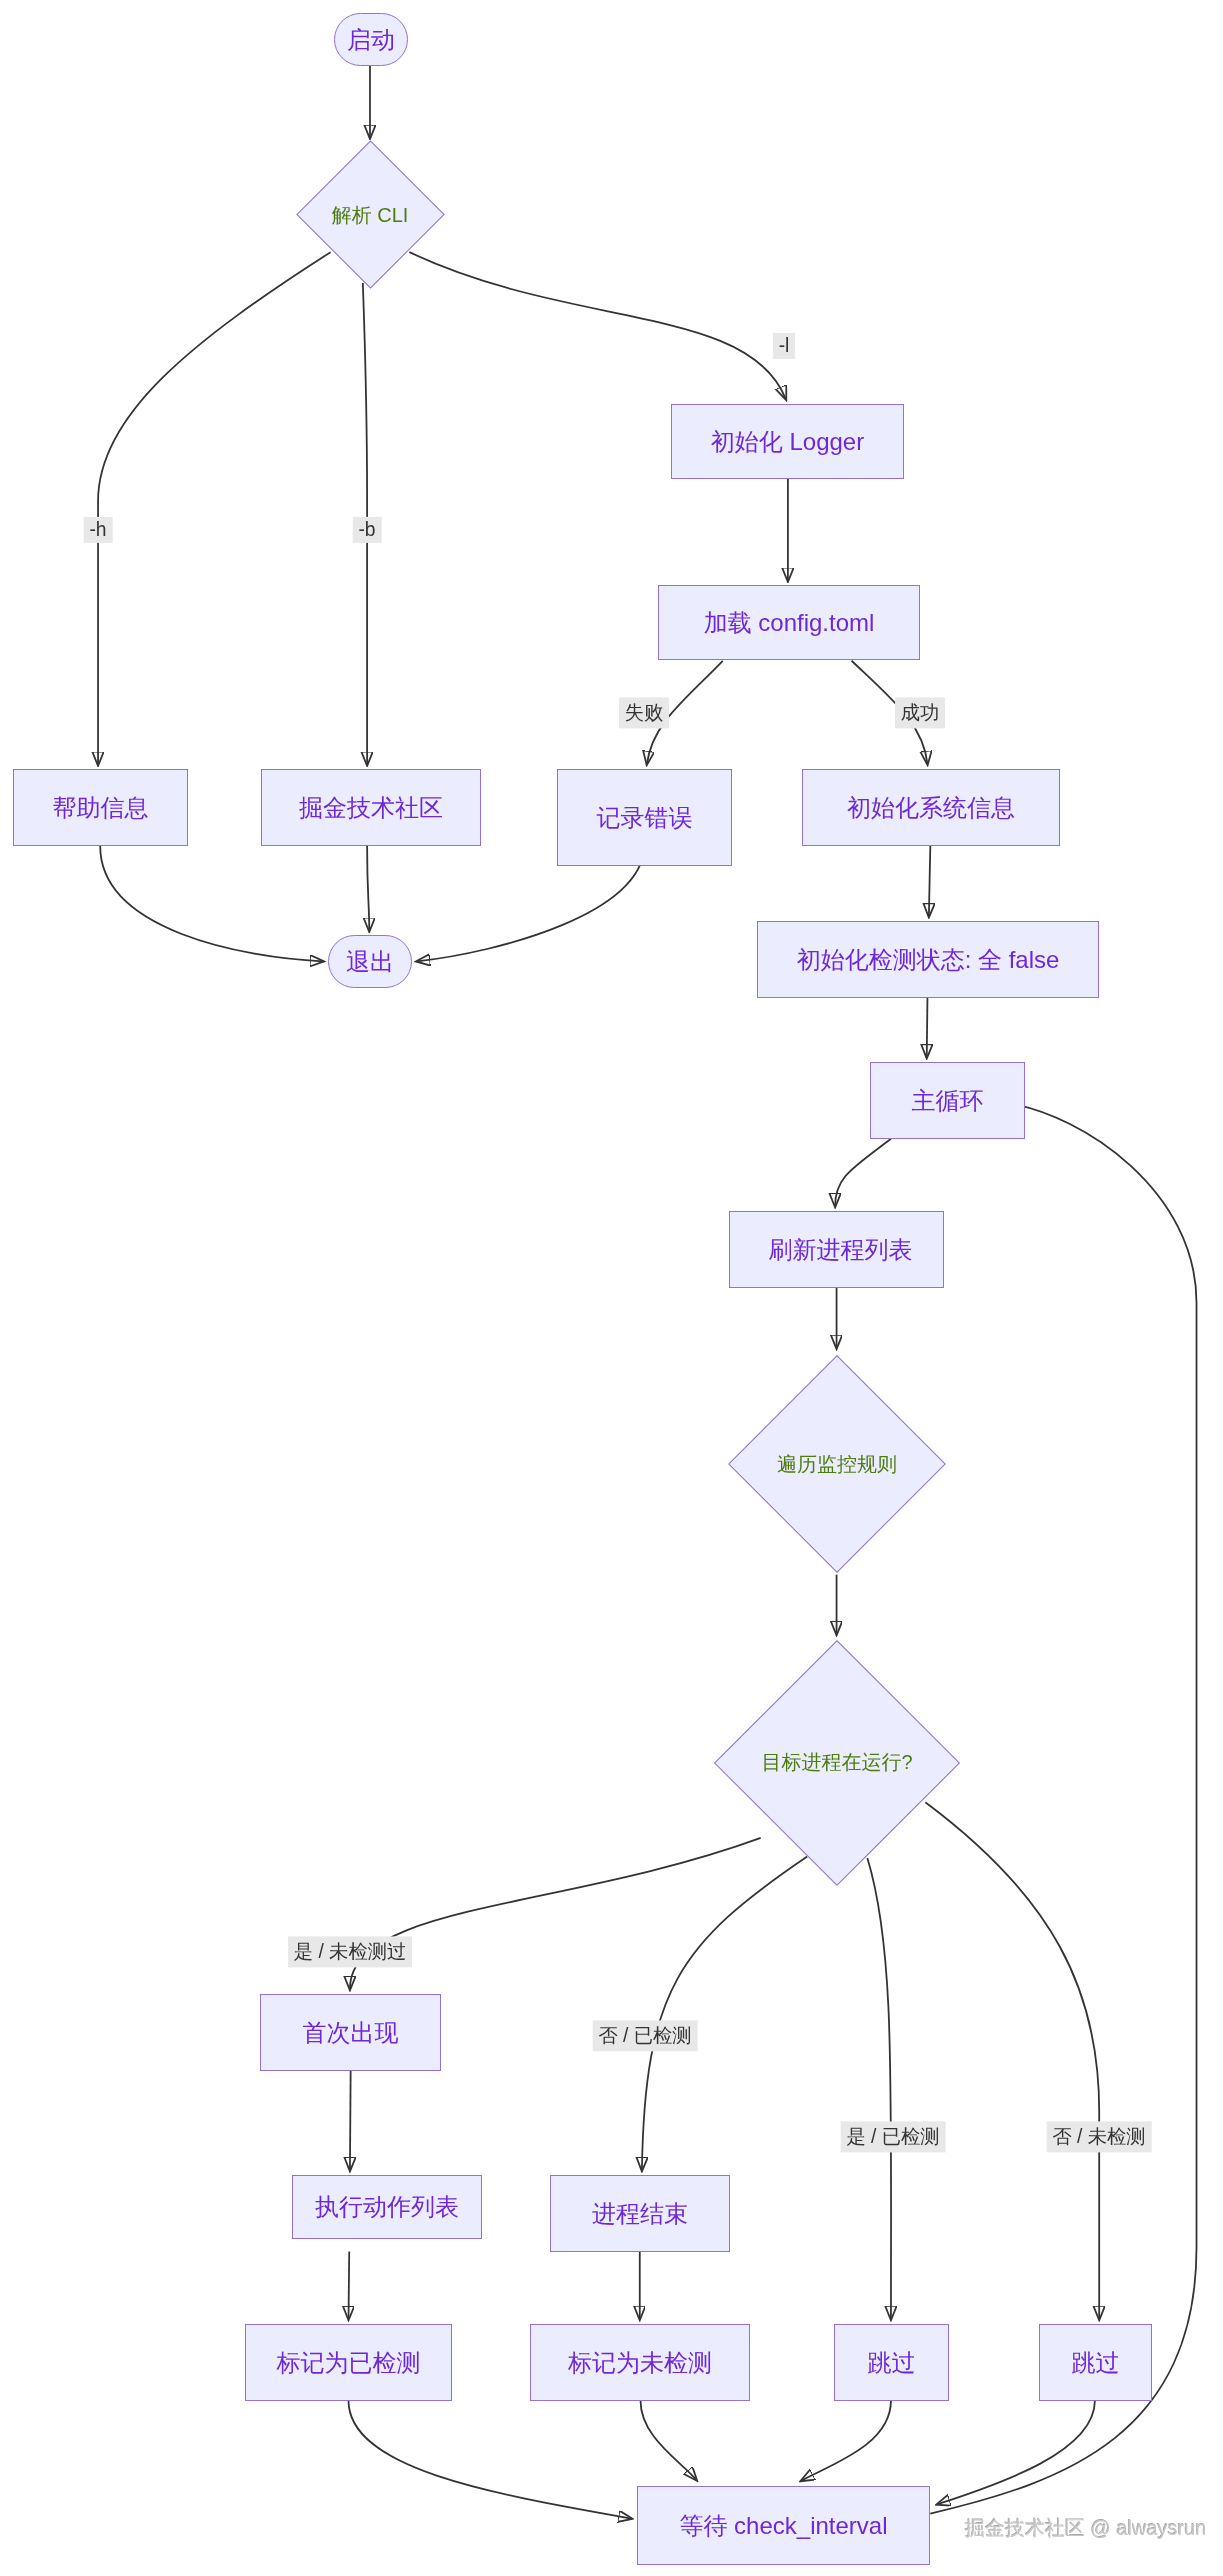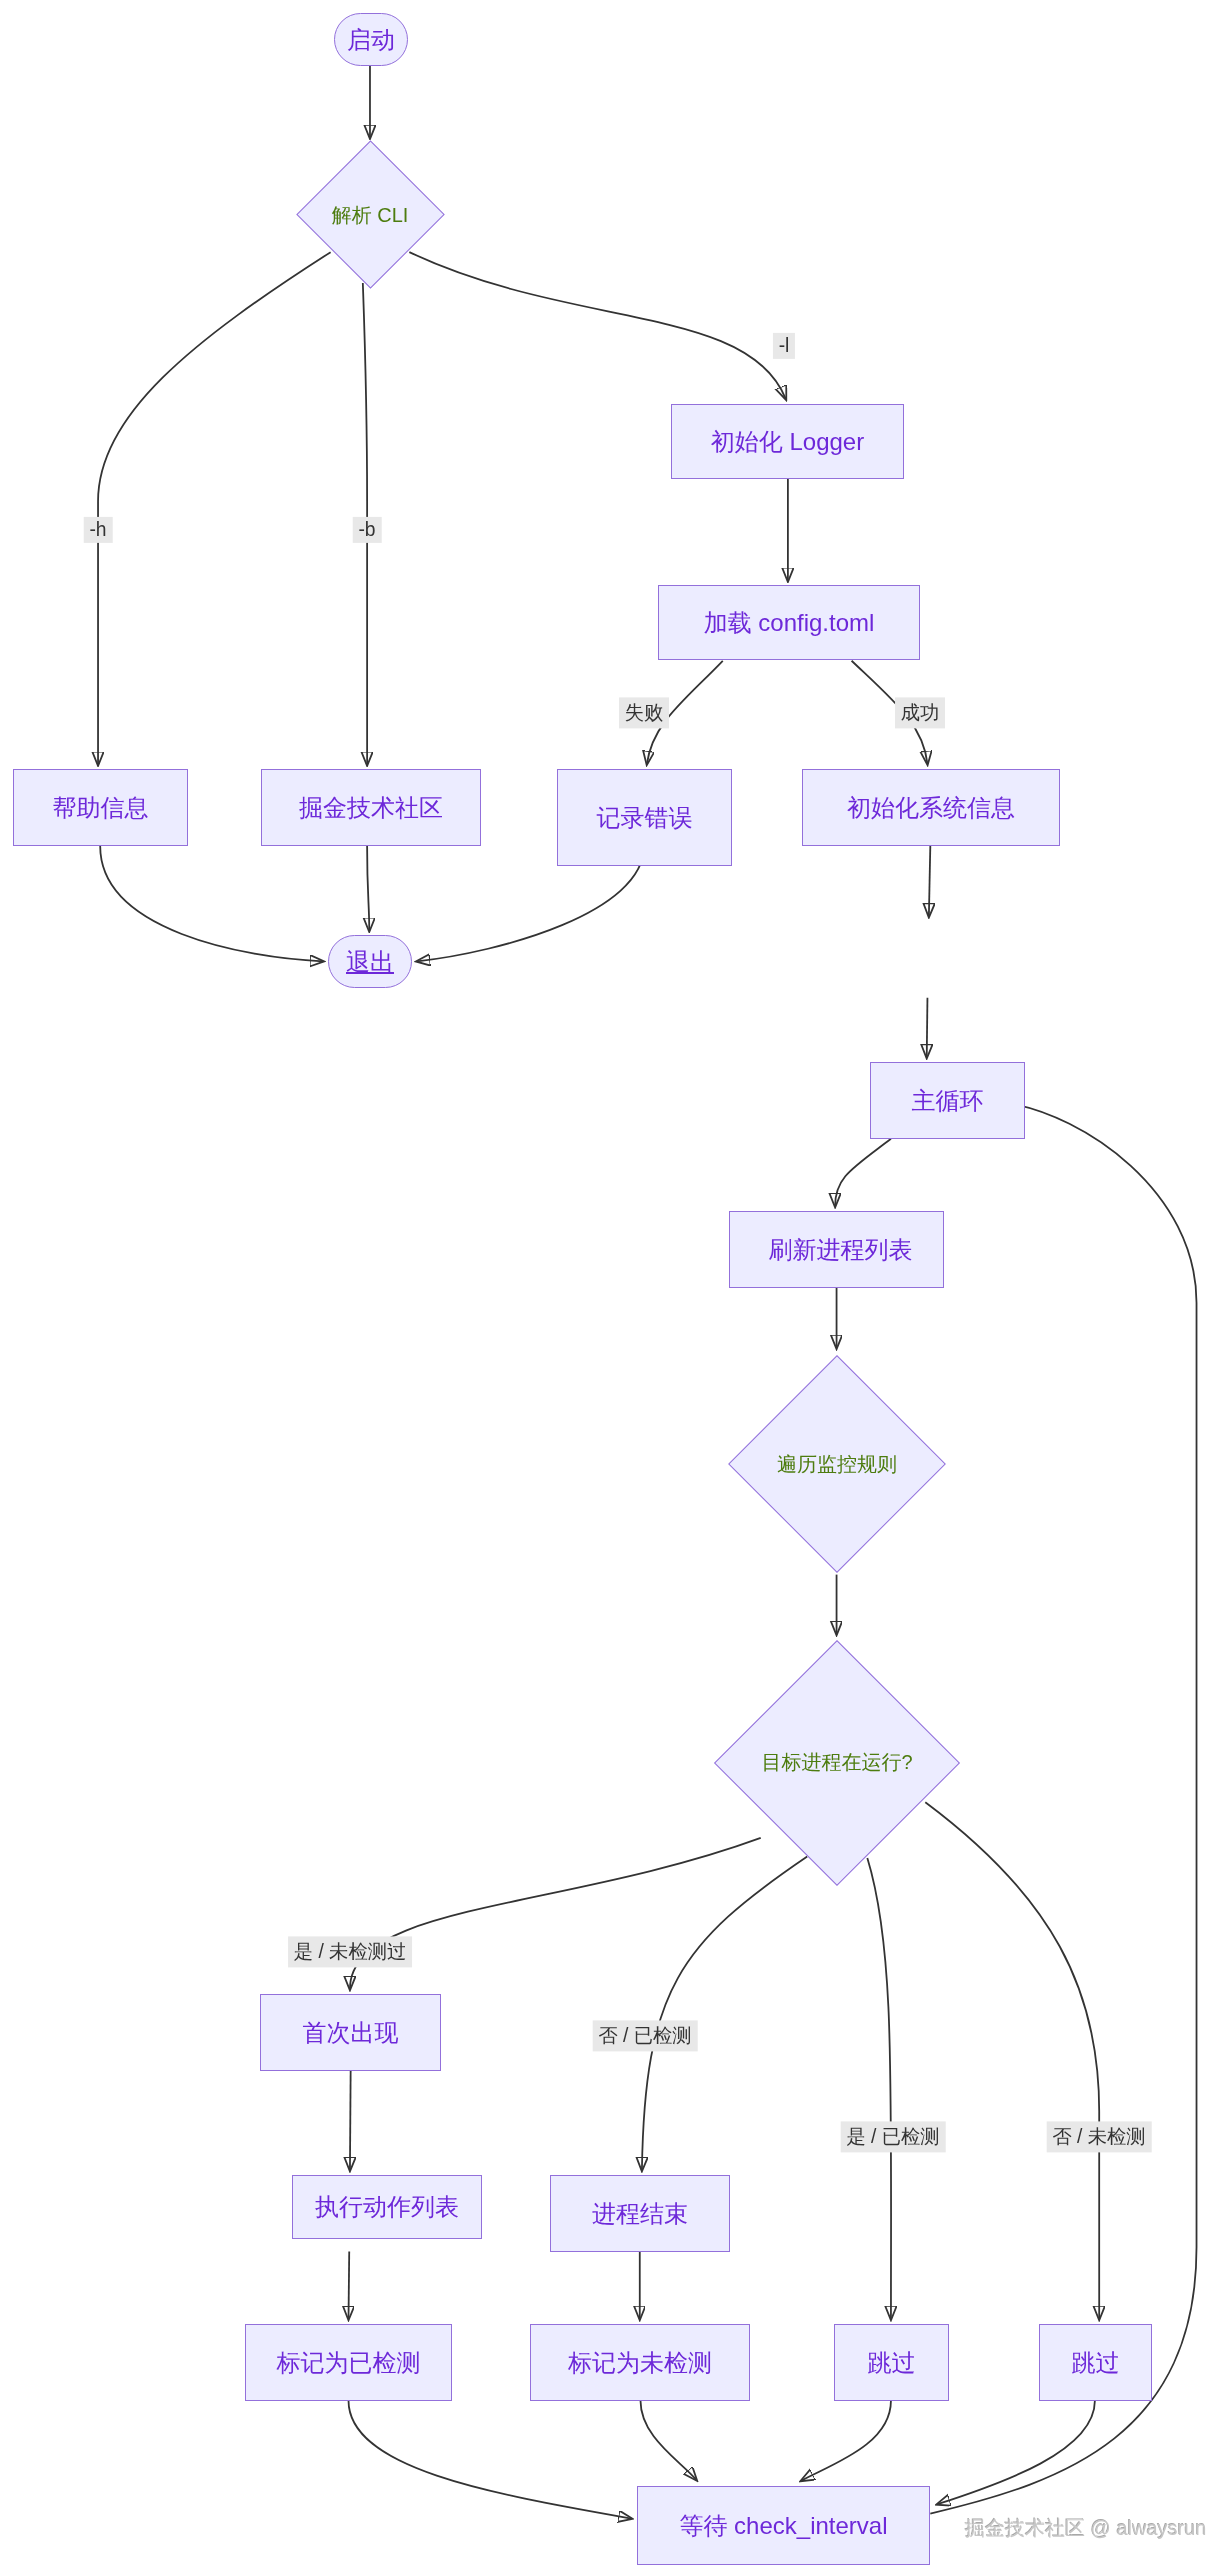--- a/index.html
+++ b/index.html
@@ -101,24 +101,27 @@
   </div>
 
   <div class="node" style="left:557px;top:769px;width:175px;height:97px;">
     <span>记录错误</span>
   </div>
 
   <div class="node" style="left:802px;top:769px;width:258px;height:77px;">
     <span>初始化系统信息</span>
   </div>
 
-  <div class="node stadium" style="left:328px;top:935px;width:84px;height:53px;text-decoration:underline;">
+  <div class="node stadium" style="left:328px;top:935px;width:84px;height:53px;">
     <span>退出</span>
   </div>
 
+  <div class="node" style="left:757px;top:921px;width:342px;height:77px;">
+    <span>初始化检测状态: 全 false</span>
+  </div>
 
   <div class="node" style="left:849px;top:1062px;width:155px;height:77px;margin-left:21px;">
     <span>主循环</span>
   </div>
 
   <div class="node" style="left:729px;top:1211px;width:215px;height:77px;padding-left:8px;">
     <span>刷新进程列表</span>
   </div>
 
   <div class="diamond-label" style="left:837px;top:1464px;">

